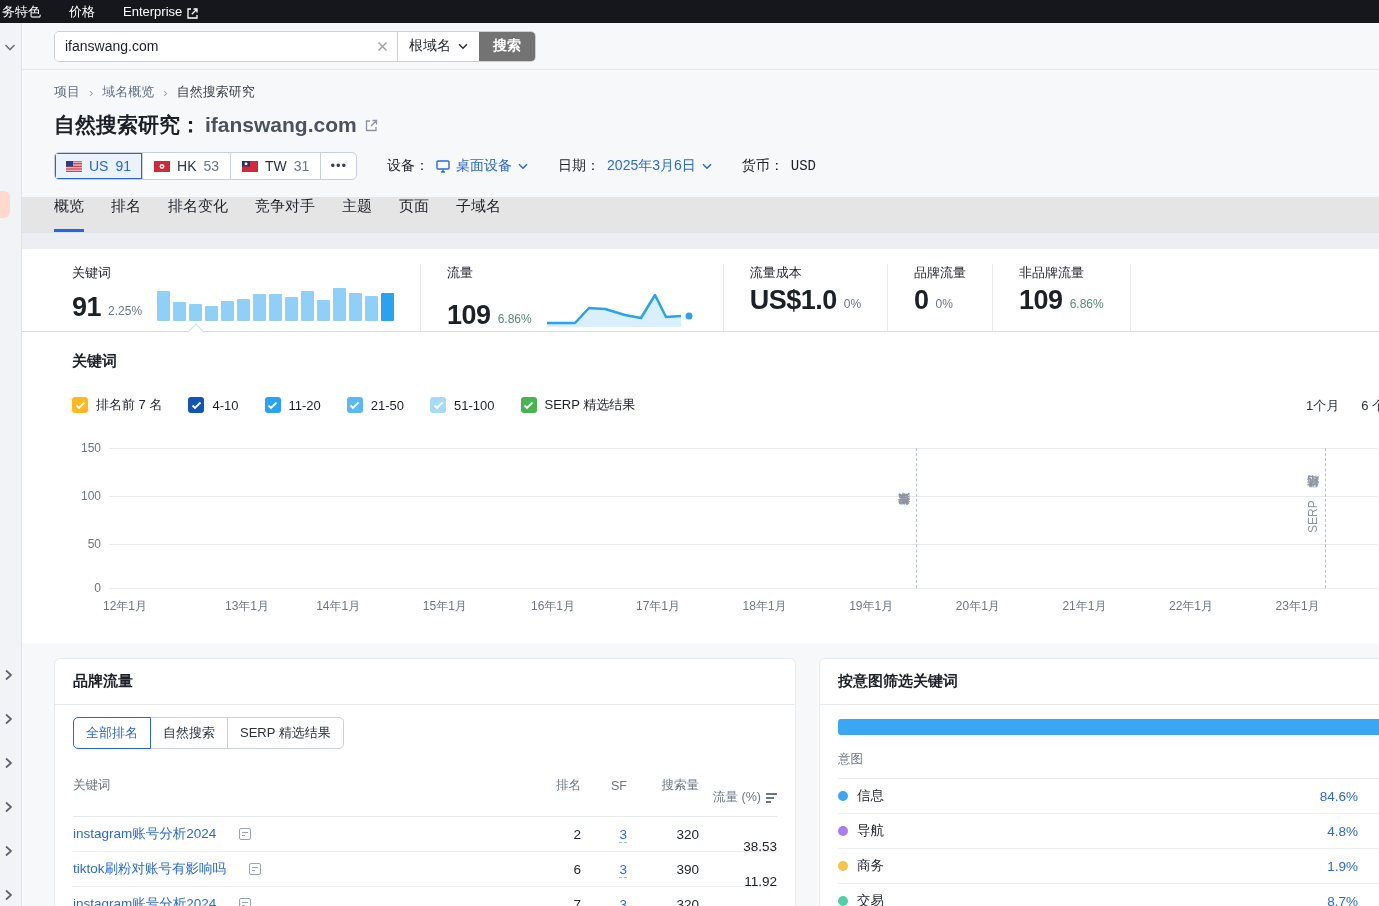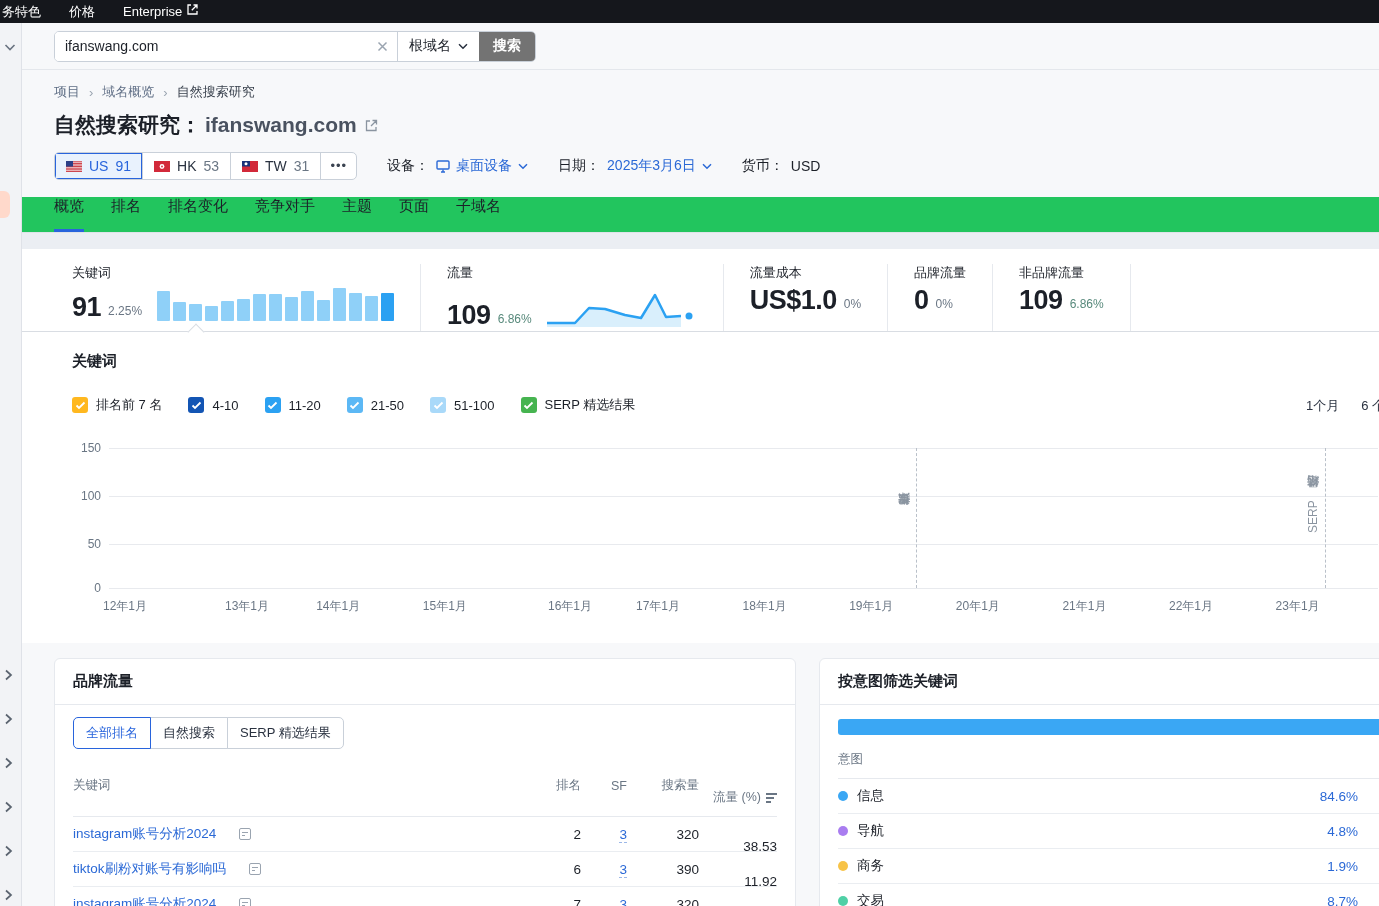--- a/index.html
+++ b/index.html
@@ -2,21 +2,21 @@
 <html><head>
 <meta charset="utf-8">
 <style>
   * { margin:0; padding:0; box-sizing:border-box; }
   html,body { width:1379px; height:906px; overflow:hidden; }
   body { font-family:"Liberation Sans","DejaVu Sans",sans-serif; background:#ebeef3; color:#1c2028; }
   svg { display:block; }
 
   
   .topbar { height:23px; background:#15171c; display:flex; align-items:center; gap:28px; padding-left:2px; }
-  .tb-item { color:#fff; font-size:13px; display:flex; align-items:flex-start; gap:5px; cursor:pointer; }
+  .tb-item { color:#fff; font-size:13px; display:flex; align-items:flex-end; gap:5px; cursor:pointer; }
 
   .layout { display:flex; height:883px; }
 
   
   .sidebar { width:22px; background:#f2f3f6; border-right:1px solid #dfe2e8; position:relative; flex:none; }
   .sb-chev { position:absolute; left:4px; color:#6a7380; }
   .sb-highlight { position:absolute; top:168px; left:-7px; width:17px; height:27px; background:#ffd9cb; border-radius:6px; }
 
   .main { flex:1; min-width:0; background:#f7f8fa; }
 
@@ -40,24 +40,24 @@
 
   .filter-row { margin-top:13px; display:flex; align-items:center; font-size:13px; }
   .country-tabs { display:flex; border:1px solid #c9d0d9; border-radius:5px; background:#fff; overflow:hidden; }
   .ct { display:flex; gap:7px; padding:5px 11px; border-right:1px solid #c9d0d9; align-items:center; font-size:14px; color:#2a3240; cursor:pointer; }
   .ct .cnt { color:#6a7684; }
   .ct.active { background:#e9f2fd; color:#2864dc; box-shadow:inset 0 0 0 1px #2864dc; }
   .ct.active .cnt { color:#2864dc; }
   .ct-more { padding:5px 9px; letter-spacing:1px; color:#3a4350; cursor:pointer; font-size:13px; }
   .f-label { margin-left:30px; margin-right:7px; color:#1c2028; font-size:14px; }
   .f-blue { color:#2b69d6; display:flex; align-items:center; gap:6px; cursor:pointer; font-size:14px; }
-  .f-plain { color:#1c2028; font-size:14px; }
-
-  
-  .nav-tabs { margin-top:17px; padding-left:32px; display:flex; gap:27px; border-bottom:1px solid #dfe3e9; font-size:15px; background:#22c55e; }
+  .f-plain { color:#1c2028; font-size:14px;font-family:Liberation Mono, monospace; }
+
+  
+  .nav-tabs { margin-top:17px; padding-left:32px; display:flex; gap:27px; border-bottom:1px solid #dfe3e9; font-size:15px; background:#e5e5e5; }
   .nav-tab { padding-bottom:13px; color:#1c2028; cursor:pointer; border-bottom:3px solid transparent; }
   .nav-tab.active { border-bottom-color:#2864dc; }
 
   .band { height:16px; background:#ebeef3; }
 
   
   .big-card { background:#fff; height:394px; }
   .stats-strip { display:flex; padding:15px 0 0 50px; height:83px; position:relative; border-bottom:1px solid #d9dde3; }
   .stat { padding-right:26px; margin-right:26px; border-right:1px solid #e6e9ee; }
   .stat:last-child { border-right:none; }
@@ -410,21 +410,21 @@
             <div class="ann-line" style="left: 807px;"></div>
             <div class="ann-label" style="left: 787px;">数据库增长</div>
             <div class="ann-line" style="left: 1216px;"></div>
             <div class="ann-label" style="left: 1196px;">SERP 精选结果</div>
           </div>
         <div class="x-axis" id="x-axis">
             <span class="xlabel" style="left: 16px;">12年1月</span>
             <span class="xlabel" style="left: 138px;">13年1月</span>
             <span class="xlabel" style="left: 229.2px;">14年1月</span>
             <span class="xlabel" style="left: 335.8px;">15年1月</span>
-            <span class="xlabel" style="left: 461px;">16年1月</span>
+            <span class="xlabel" style="left: 444px;">16年1月</span>
             <span class="xlabel" style="left: 549px;">17年1月</span>
             <span class="xlabel" style="left: 655.6px;">18年1月</span>
             <span class="xlabel" style="left: 762.2px;">19年1月</span>
             <span class="xlabel" style="left: 868.8px;">20年1月</span>
             <span class="xlabel" style="left: 975.4px;">21年1月</span>
             <span class="xlabel" style="left: 1082px;">22年1月</span>
             <span class="xlabel" style="left: 1188.6px;">23年1月</span>
           </div>
       </div>
     </div>

